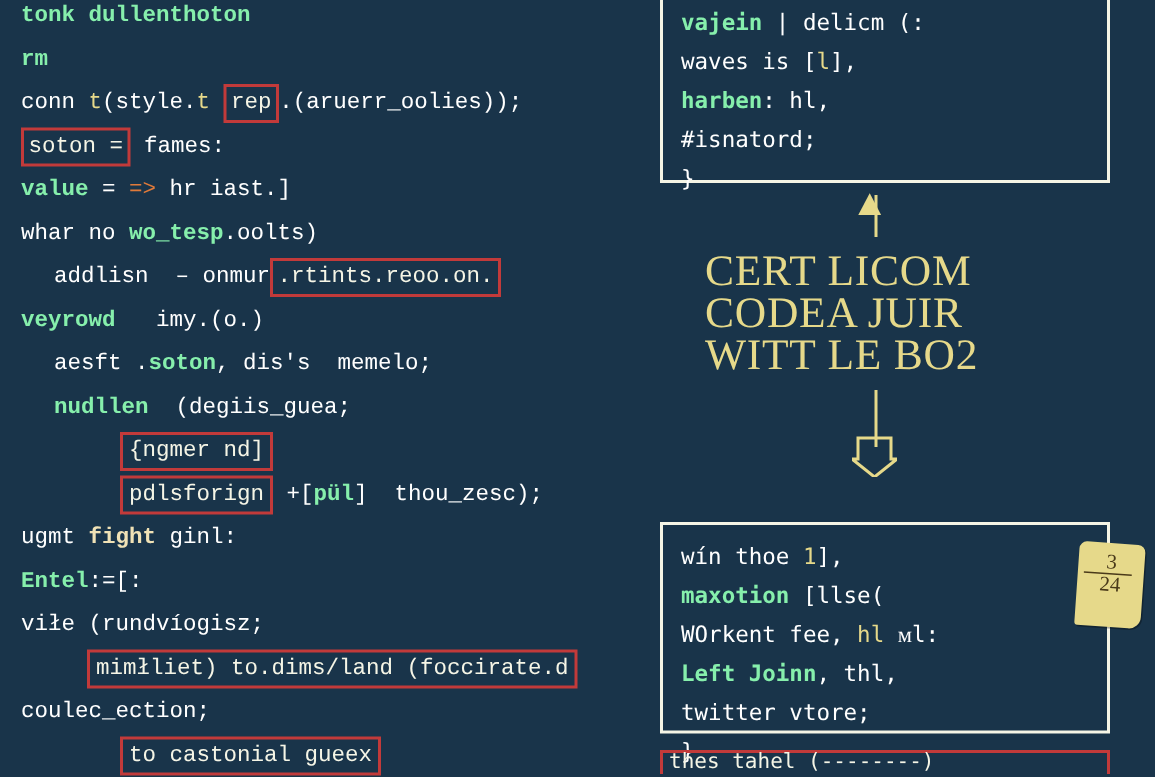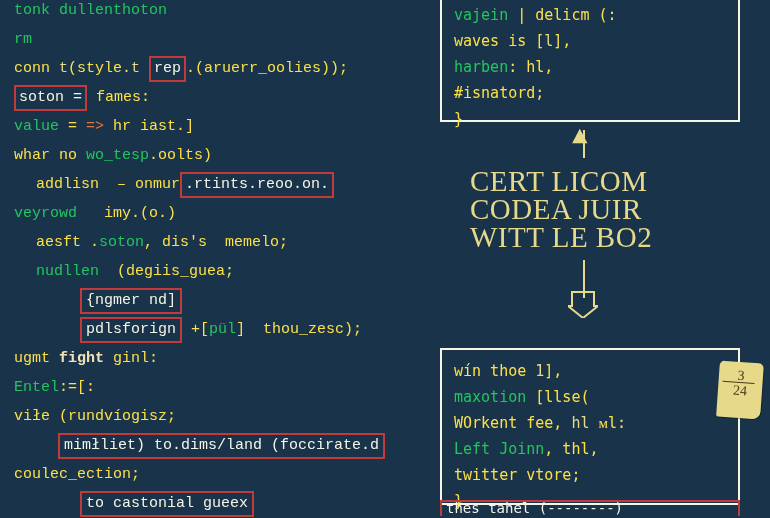--- a/index.html
+++ b/index.html
@@ -14,44 +14,44 @@
     position: relative;
   }
   .code-area {
     position: absolute;
     left: 14px;
     top: -4px;
     width: 420px;
     line-height: 29px;
   }
   .code-line { white-space: pre; font-weight: 500; }
-  .kw { color: #22c55e; }
+  .kw { color: #86efac; font-weight: bold; }
   .str { color: #e6d98a; }
   .fn { color: #f0e2b6; font-weight: bold; }
   .op { color: #e07a3a; }
-  .txt { color: #fde047; }
+  .txt { color: #ffffff; }
   .hl {
     border: 2px solid #c23a3a;
     padding: 0 3px;
     display: inline-block;
     line-height: 22px;
     text-align: center;
   }
   .hl2 { border: 2px solid #c23a3a; display: inline-block; padding: 0 4px; line-height: 22px; margin-left: 44px; }
 
   .right-box {
     position: absolute;
     border: 2px solid #f5f5e6;
     background: #19344a;
     font-family: "Consolas", monospace;
     padding: 8px 12px;
     line-height: 26px;
   }
   .box-top { left: 440px; top: -8px; width: 300px; height: 130px; }
-  .box-bottom { left: 440px; top: 348px; width: 300px; height: 157px; }
+  .box-bottom { left: 440px; top: 348px; width: 300px; height: 141px; }
 
   .arrow-up {
     position: absolute;
     left: 572px;
     top: 122px;
     color: #e6d98a;
     font-size: 26px;
   }
   .arrow-line {
     position: absolute;

